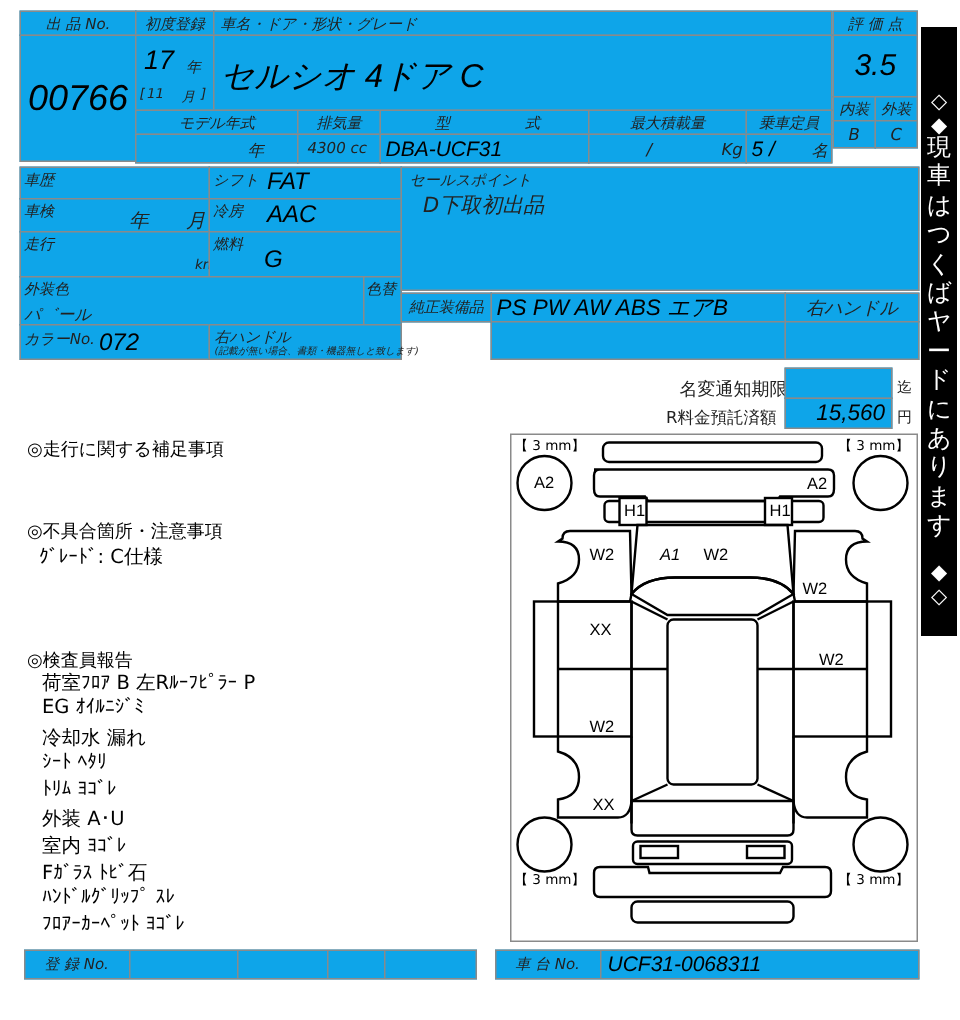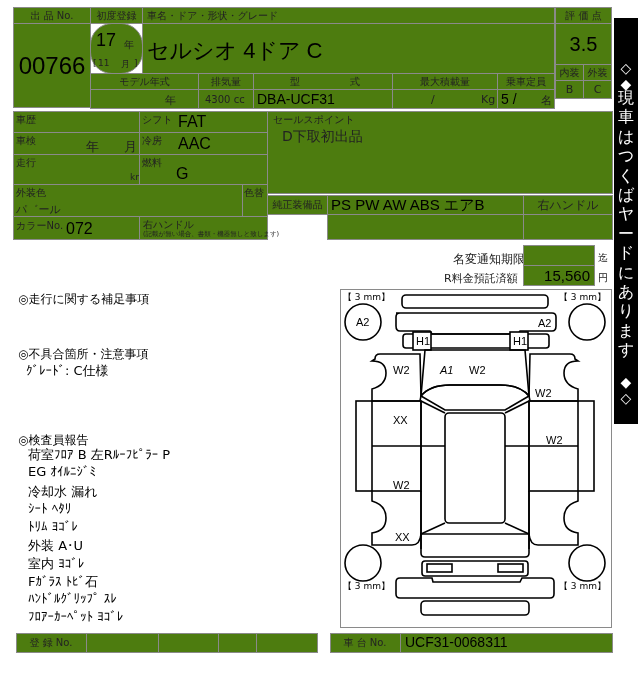--- a/index.html
+++ b/index.html
@@ -1,18 +1,18 @@
 <!DOCTYPE html>
 <html><head>
 <meta charset="utf-8">
 <style>
   * { box-sizing: border-box; margin: 0; padding: 0; }
   html, body { width: 640px; height: 680px; background: #ffffff; overflow: hidden; }
   body { position: relative; font-family: "DejaVu Sans", sans-serif; color: #000; }
-  .cell { position: absolute; border: 1px solid #8a8a8a; background: #4d7c0f; }
+  .cell { position: absolute; border: 1px solid #8a8a8a; background: #0ea5e9; font-style: italic; }
   .lbl { position: absolute; font-size: 10px; color: #222; white-space: nowrap; }
   .val { position: absolute; white-space: nowrap; font-family: "Liberation Sans Narrow", "Liberation Sans", sans-serif; }
   .center { display: flex; align-items: center; justify-content: center; }
   .vl { position: absolute; width: 1px; background: #8a8a8a; }
 
   
   #sidebar { position: absolute; left: 614px; top: 18px; width: 24px; height: 406px; background: #000; color: #fff; }
   #sidebar .diam { position: absolute; left: 0; width: 24px; text-align: center; font-size: 14px; line-height: 16px; }
   #sidebar .vtext { position: absolute; left: 0; top: 70px; width: 24px; font-size: 16px; line-height: 19.4px; text-align: center; }
 
@@ -33,21 +33,21 @@
   <div class="val center" style="left:0;top:0;width:76px;height:83px;font-size:24px;">00766</div>
 </div>
 
 <div class="cell" style="left:90px;top:7px;width:53px;height:17px;">
   <div class="lbl center" style="left:0;top:0;width:51px;height:15px;">初度登録</div>
 </div>
 <div class="cell" style="left:142px;top:7px;width:413px;height:17px;">
   <div class="lbl" style="left:4px;top:1px;">車名・ドア・形状・グレード</div>
 </div>
 
-<div class="cell" style="left:90px;top:23px;width:53px;height:51px;border-radius:22px;">
+<div class="cell" style="left:90px;top:23px;width:53px;height:51px;">
   <span class="val" style="left:5px;top:6px;font-size:18px;">17</span>
   <span class="lbl" style="left:33px;top:14px;font-size:10px;">年</span>
   <span class="lbl" style="left:2px;top:34px;font-size:9px;">[</span>
   <span class="lbl" style="left:7px;top:34px;font-size:9px;">11</span>
   <span class="lbl" style="left:30px;top:34px;font-size:9px;">月</span>
   <span class="lbl" style="left:43px;top:34px;font-size:9px;">]</span>
 </div>
 
 <div class="cell" style="left:142px;top:23px;width:413px;height:51px;">
   <span class="val" style="left:4px;top:12px;font-size:22px;">セルシオ 4ドア  C</span>

